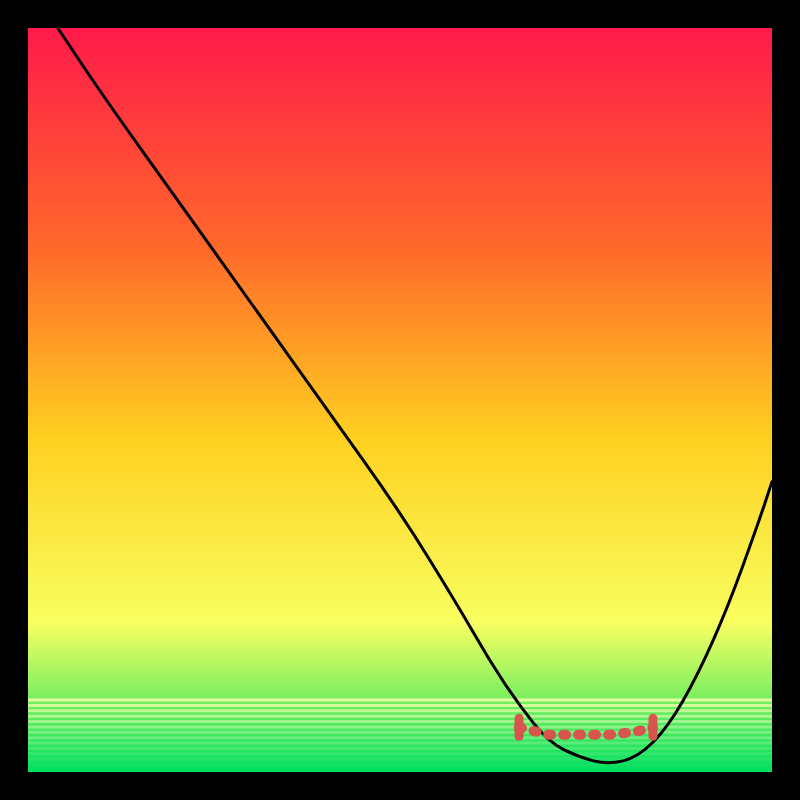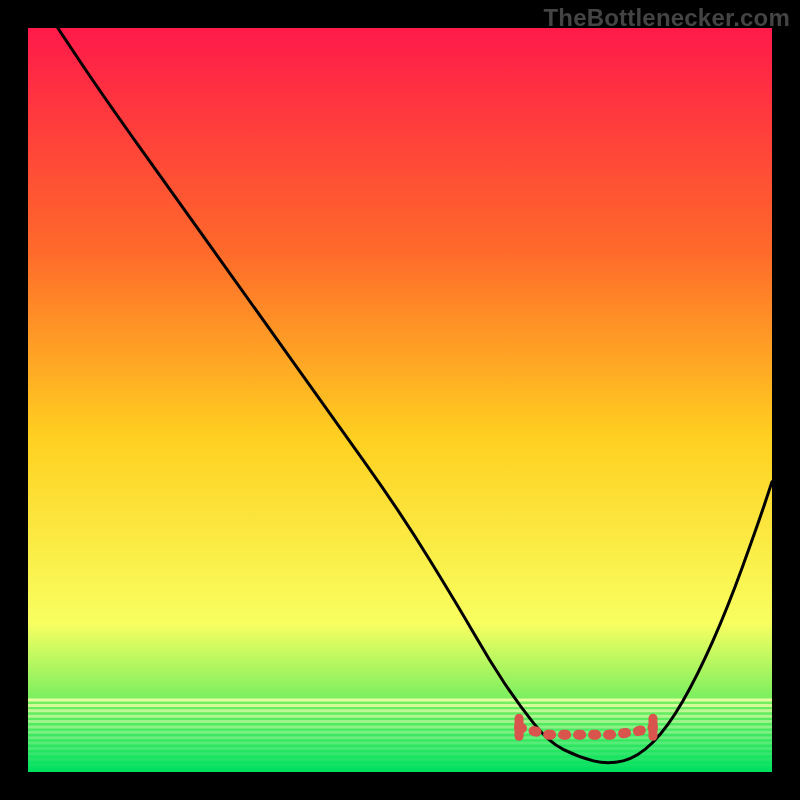--- a/index.html
+++ b/index.html
@@ -35,21 +35,20 @@
     height: 744px;
   }
   svg {
     display: block;
   }
 </style>
 </head>
 <body>
 
 <div class="container">
-  <div class="watermark">TheBottlenecker.com</div>
   <div class="plot-area">
     <svg id="chart-svg" width="744" height="744" viewBox="0 0 744 744">
       <defs>
         <linearGradient id="bg-grad" x1="0" y1="0" x2="0" y2="1">
           <stop id="g0" offset="0%" stop-color="#ff1a4a"></stop>
           <stop id="g1" offset="30%" stop-color="#ff6a2a"></stop>
           <stop id="g2" offset="55%" stop-color="#ffd020"></stop>
           <stop id="g3" offset="80%" stop-color="#f8ff60"></stop>
           <stop id="g4" offset="100%" stop-color="#00e060"></stop>
         </linearGradient>

